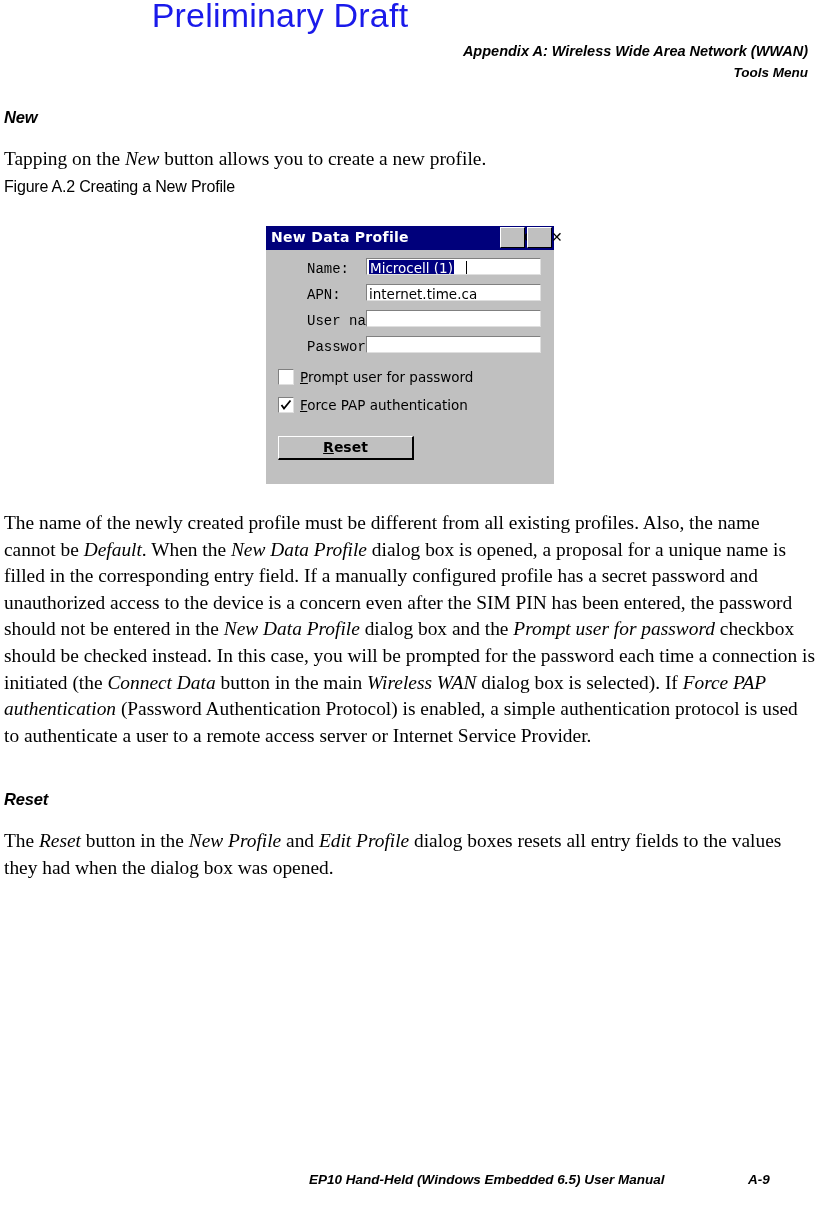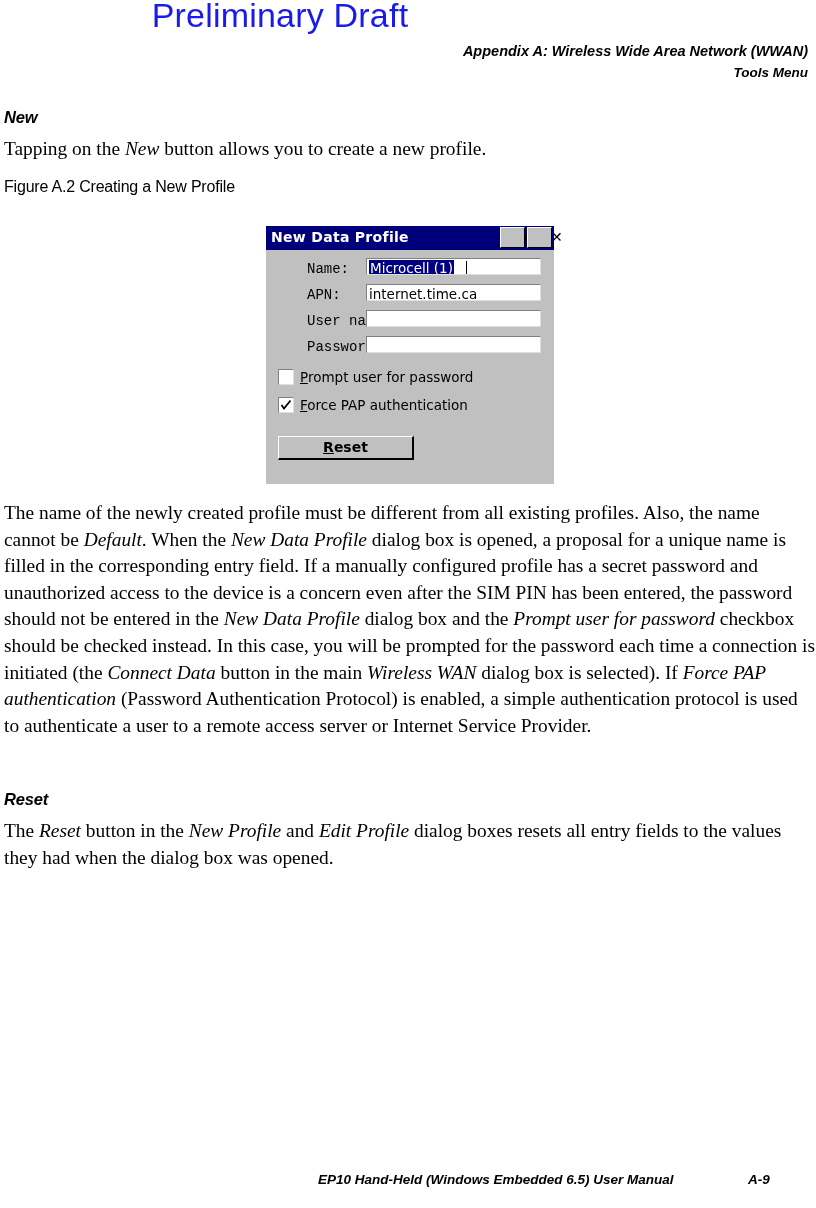--- a/index.html
+++ b/index.html
@@ -84,38 +84,39 @@
   
   .body-text {
     position: absolute;
     left: 4px;
     width: 812px;
     font-family: "Liberation Serif", "DejaVu Serif", serif;
     font-size: 19.4px;
     line-height: 26.6px;
     text-align: left;
     color: #000;
+    margin-top: 10px;
   }
   .body-text i { font-style: italic; }
 
   
   .footer {
     position: absolute;
     bottom: 16px;
     left: 0;
     width: 816px;
     height: 20px;
     font-family: "Liberation Sans", "DejaVu Sans", sans-serif;
     font-style: italic;
     font-weight: bold;
     font-size: 13.5px;
   }
   .footer-title {
     position: absolute;
-    left: 318px;
+    left: 309px;
     top: 0;
     white-space: nowrap;
   }
   .footer-page {
     position: absolute;
     left: 748px;
     top: 0;
     white-space: nowrap;
   }
 

